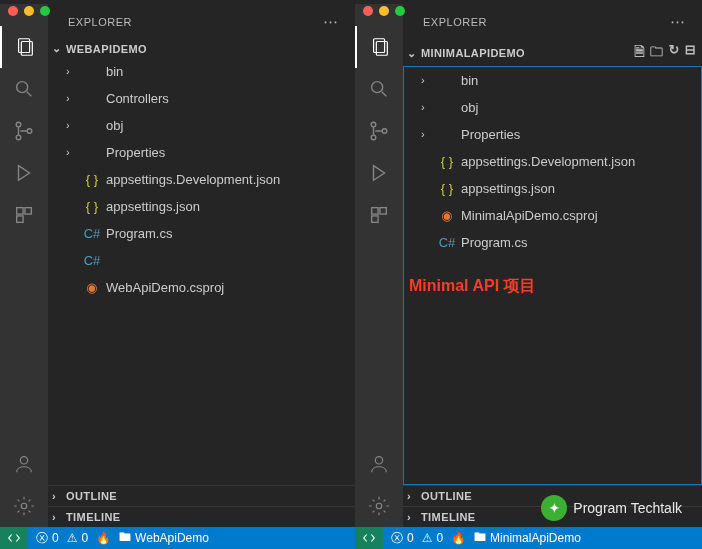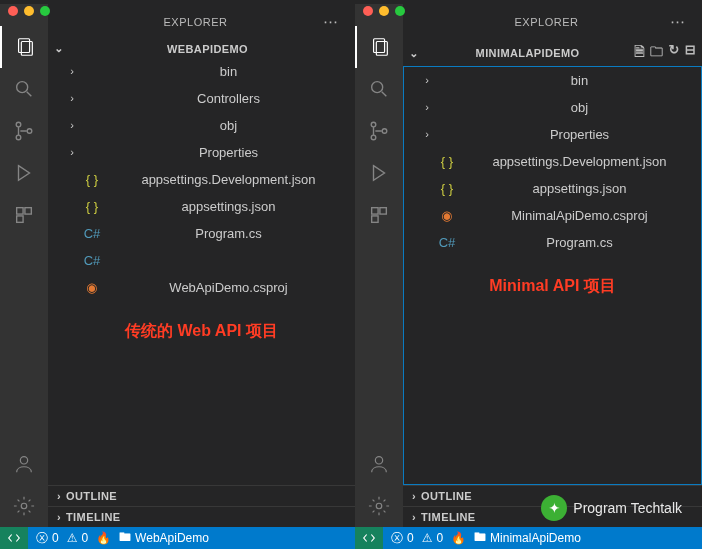--- a/index.html
+++ b/index.html
@@ -10,21 +10,20 @@
     height: 549px;
     display: flex;
     overflow: hidden;
     position: relative;
   }
   .window {
     display: flex;
     flex-direction: column;
     background: #252526;
     position: relative;
-    text-align: center;
   }
   .window.left { width: 355px; }
   .window.right { width: 347px; }
   .traffic {
     position: absolute;
     top: 6px; left: 8px;
     display: flex;
     gap: 6px;
   }
   .traffic .dot {
@@ -266,21 +265,20 @@
           </div>
           <div class="tree-row">
             <span class="chev"></span>
             <span class="icon" style="color:#519aba">C#</span>
           </div>
           <div class="tree-row">
             <span class="chev"></span>
             <span class="icon" style="color:#e37933">◉</span>
             <span class="label">WebApiDemo.csproj</span>
           </div>
-          <div class="overlay-text">传统的 Web API 项目</div>
         </div>
       <div class="outline">
           <span class="chev">›</span>
           <span>OUTLINE</span>
         </div>
       <div class="outline">
           <span class="chev">›</span>
           <span>TIMELINE</span>
         </div>
     </div>

